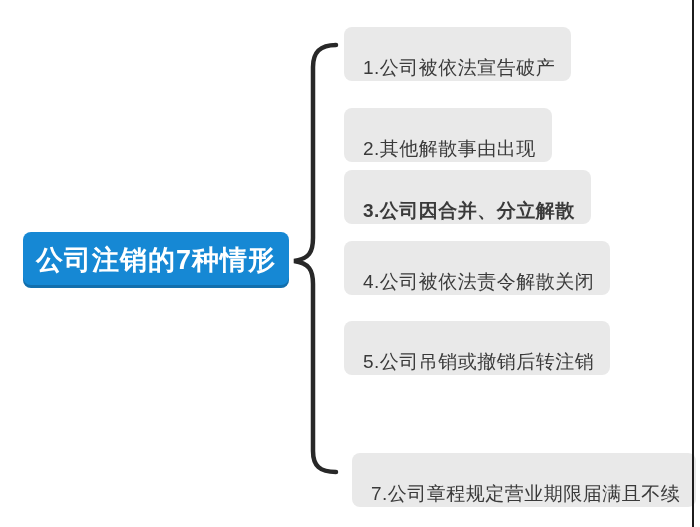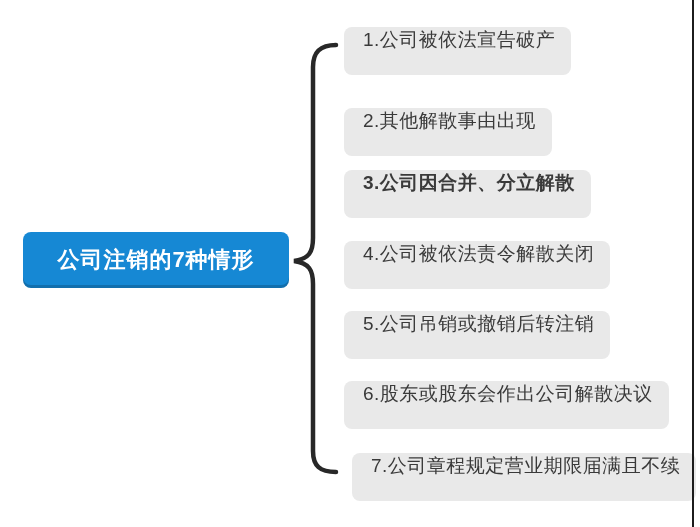--- a/index.html
+++ b/index.html
@@ -22,54 +22,54 @@
     top: 232px;
     width: 266px;
     height: 56px;
     background: #1688d4;
     border-radius: 8px;
     box-shadow: inset 0 -3px 0 rgba(0,0,0,0.18);
     display: flex;
     align-items: center;
     justify-content: center;
     color: #ffffff;
-    font-size: 22px;
+    font-size: 27px;
     font-weight: bold;
     letter-spacing: 1px;
     white-space: nowrap;
   }
   
   .brace-svg {
     position: absolute;
     left: 0;
     top: 0;
     width: 700px;
     height: 527px;
     pointer-events: none;
   }
   
   .branch {
     position: absolute;
     left: 344px;
     height: 48px;
-    padding: 0 16px 0 19px;
+    padding: 6px 16px 0 19px;
     background: #e9e9e9;
     border-radius: 8px;
     display: inline-flex;
-    align-items: flex-start;
+    align-items: flex-end;
     color: #3a3a3a;
     font-size: 19px;
     letter-spacing: 0.5px;
     white-space: nowrap;
   }
   .branch-1 { top: 27px;  }
   .branch-2 { top: 108px;  }
   .branch-3 { top: 170px; font-weight: bold; }
   .branch-4 { top: 241px; }
-  .branch-5 { top: 311px; }
+  .branch-5 { top: 321px; }
   .branch-6 { top: 381px; }
   .branch-7 { top: 453px; margin-left: 8px; }
   
   .right-rule {
     position: absolute;
     top: 0;
     left: 692px;
     width: 2px;
     height: 527px;
     background: #1c1c1c;
@@ -102,22 +102,19 @@
   </div>
   <div class="branch branch-3">
     <span>3.公司因合并、分立解散</span>
   </div>
   <div class="branch branch-4">
     <span>4.公司被依法责令解散关闭</span>
   </div>
   <div class="branch branch-5">
     <span>5.公司吊销或撤销后转注销</span>
   </div>
-  <div class="branch branch-6">
-    <span>6.股东或股东会作出公司解散决议</span>
-  </div>
   <div class="branch branch-7">
     <span>7.公司章程规定营业期限届满且不续</span>
   </div>
 
   <div class="right-rule"></div>
 
 </div>
 
 </body></html>

